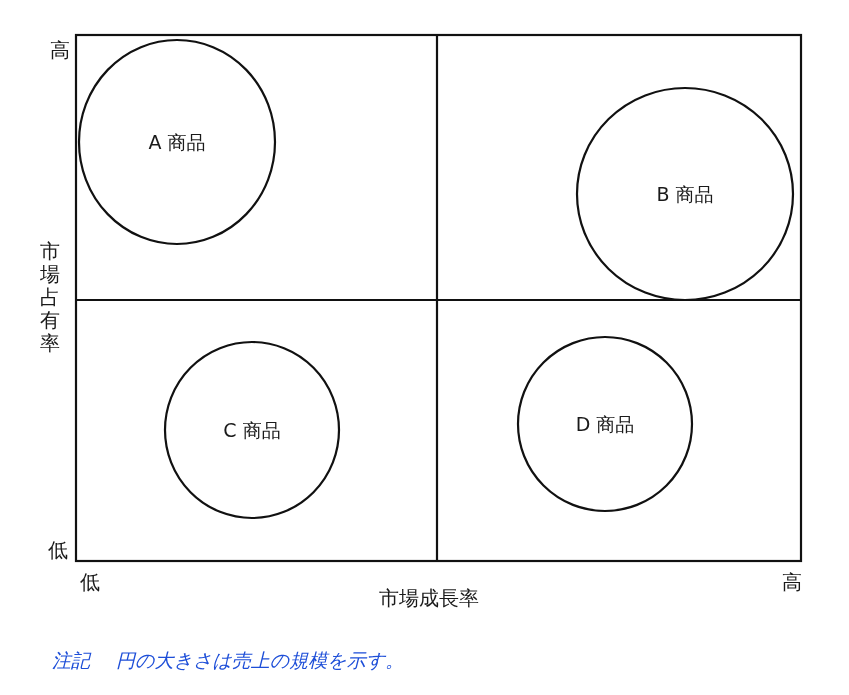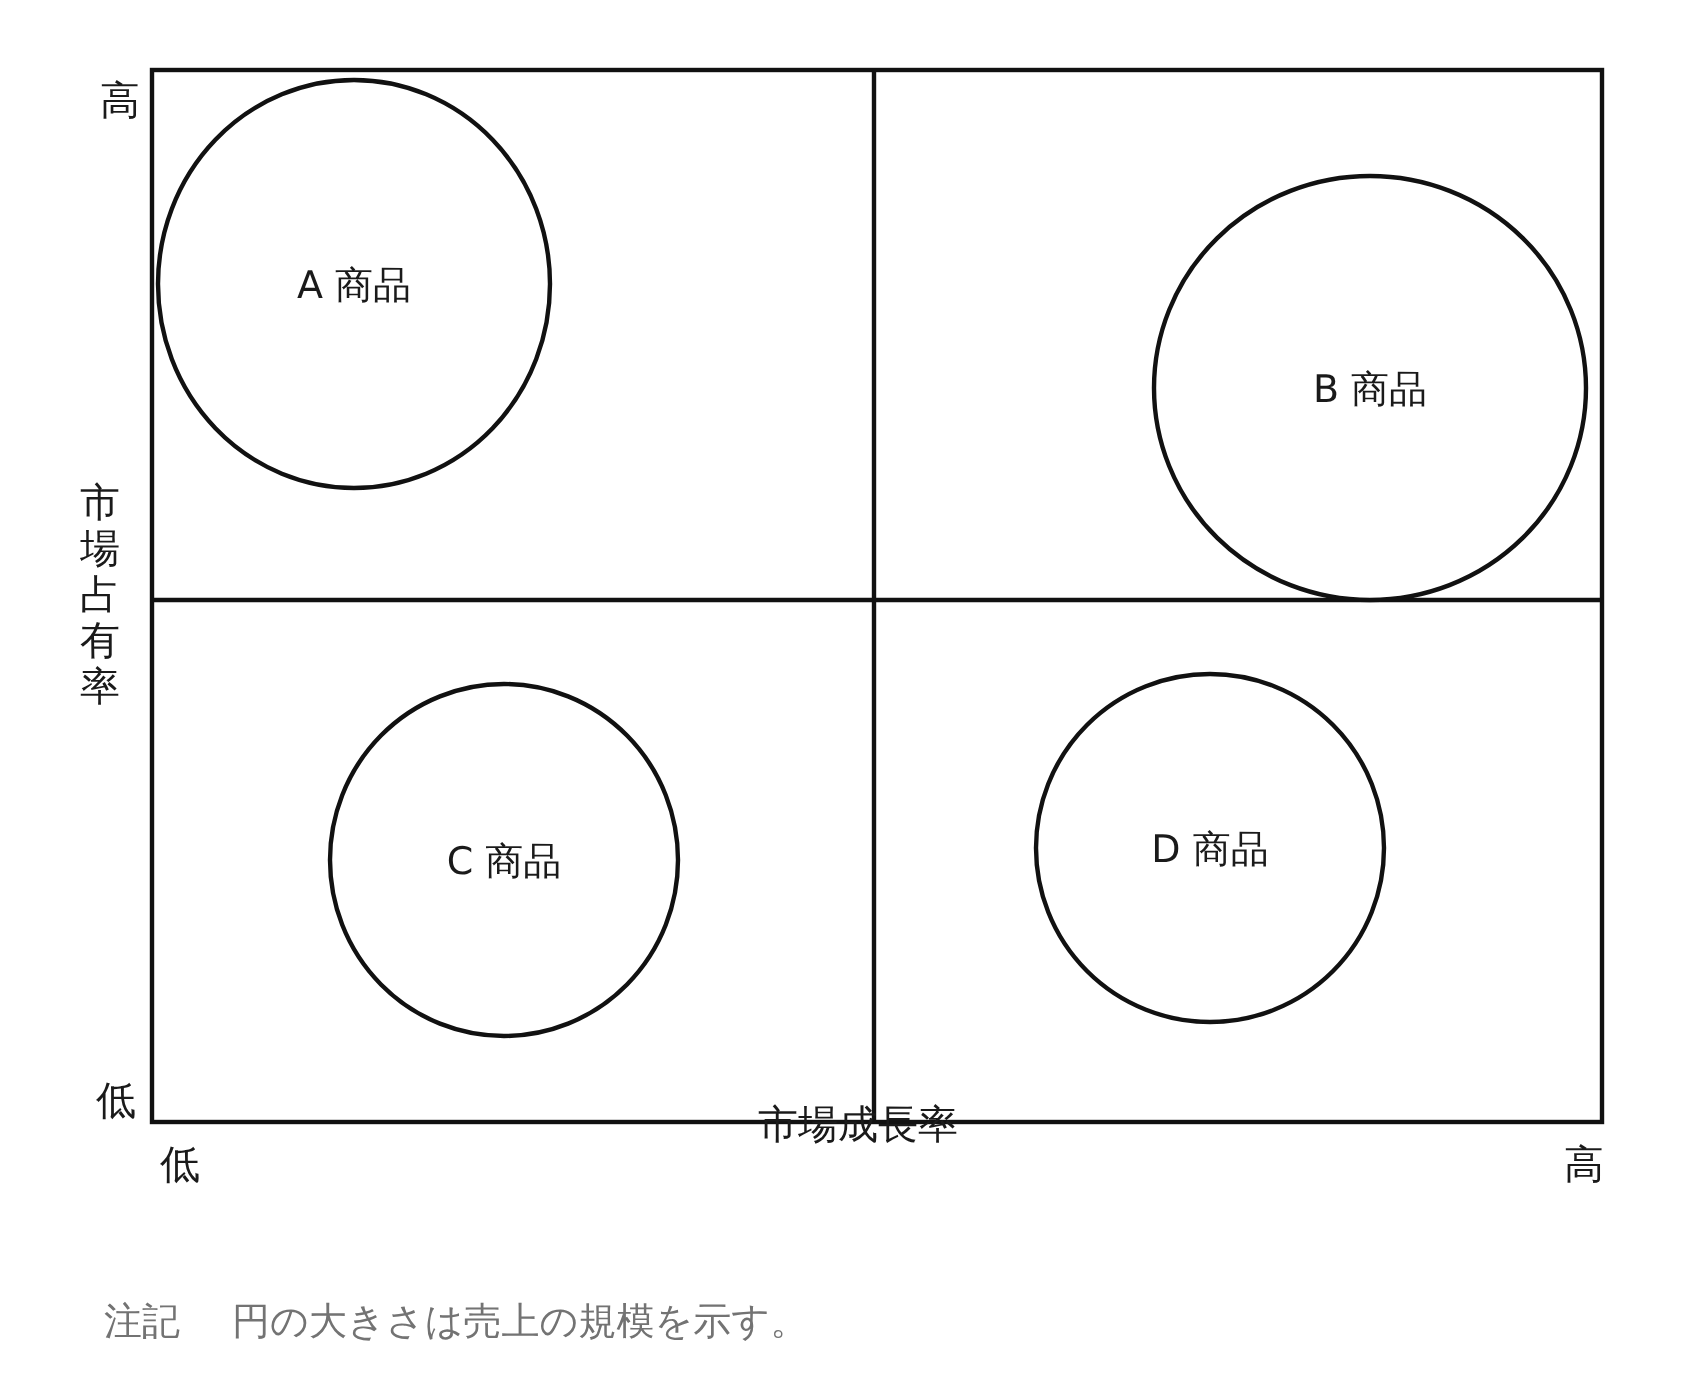--- a/index.html
+++ b/index.html
@@ -56,22 +56,23 @@
       word-break: break-all;
     }
     .y-title span {
       display: block;
     }
     .note {
       position: absolute;
       left: 52px;
       top: 648px;
       font-size: 19px;
-      color: #737373;
+      color: #1d4ed8;
       white-space: nowrap;
+      font-style: italic;
     }
     .note .gap {
       display: inline-block;
       width: 26px;
     }
   </style>
 </head>
 <body>
 
 <svg class="matrix-svg" viewBox="0 0 849 695" xmlns="http://www.w3.org/2000/svg">
@@ -106,19 +107,19 @@
   <span>場</span>
   <span>占</span>
   <span>有</span>
   <span>率</span>
 </div>
 
 <div class="axis-label" style="left:48px; top:540px;">低</div>
 
 <div class="axis-label" style="left:80px; top:572px;">低</div>
 
-<div class="axis-label" style="left:379px; top:552px;">市場成長率</div>
+<div class="axis-label" style="left:379px; top:588px;">市場成長率</div>
 
 <div class="axis-label" style="left:782px; top:572px;">高</div>
 
 <div class="note">
   <span>注記</span><span class="gap"></span><span>円の大きさは売上の規模を示す。</span>
 </div>
 
 </body></html>

